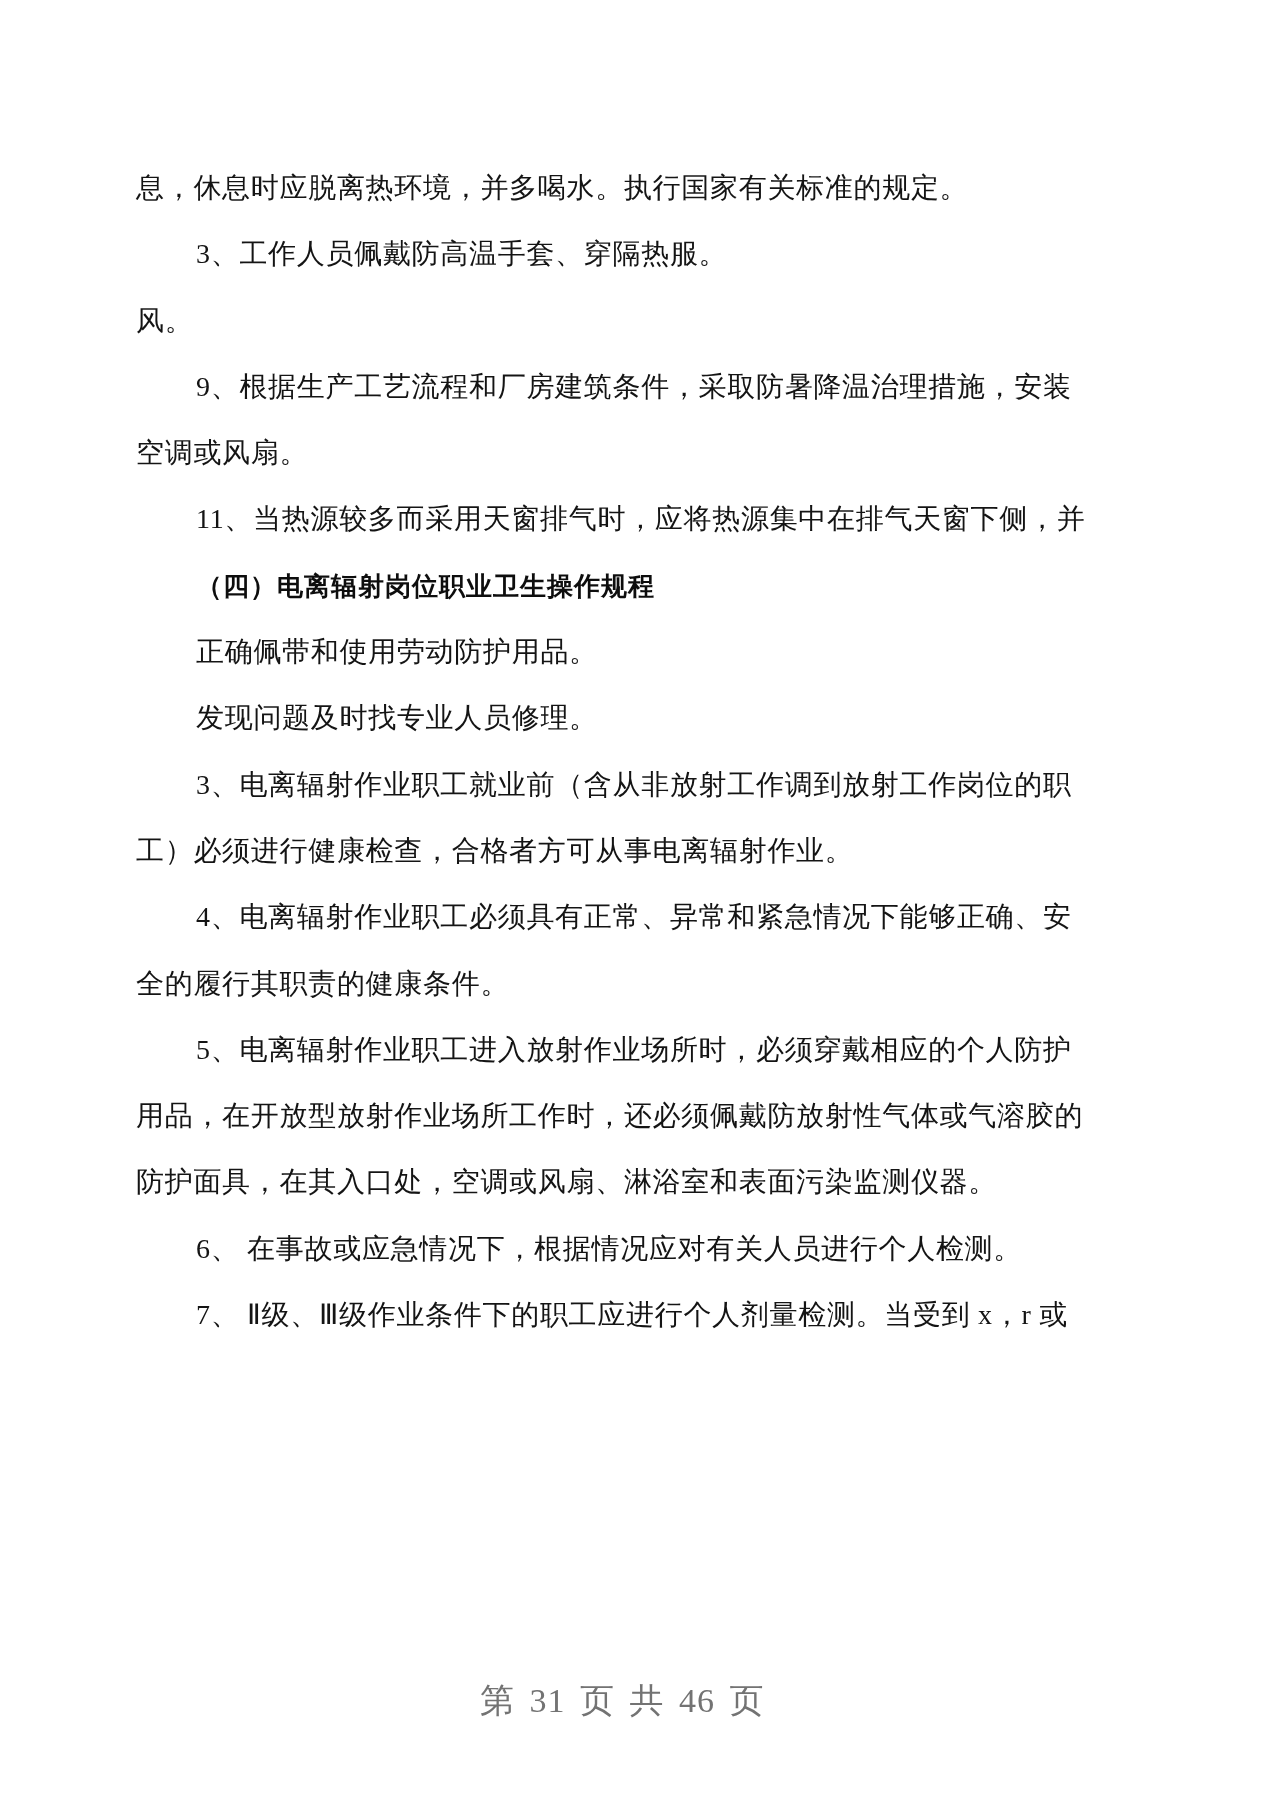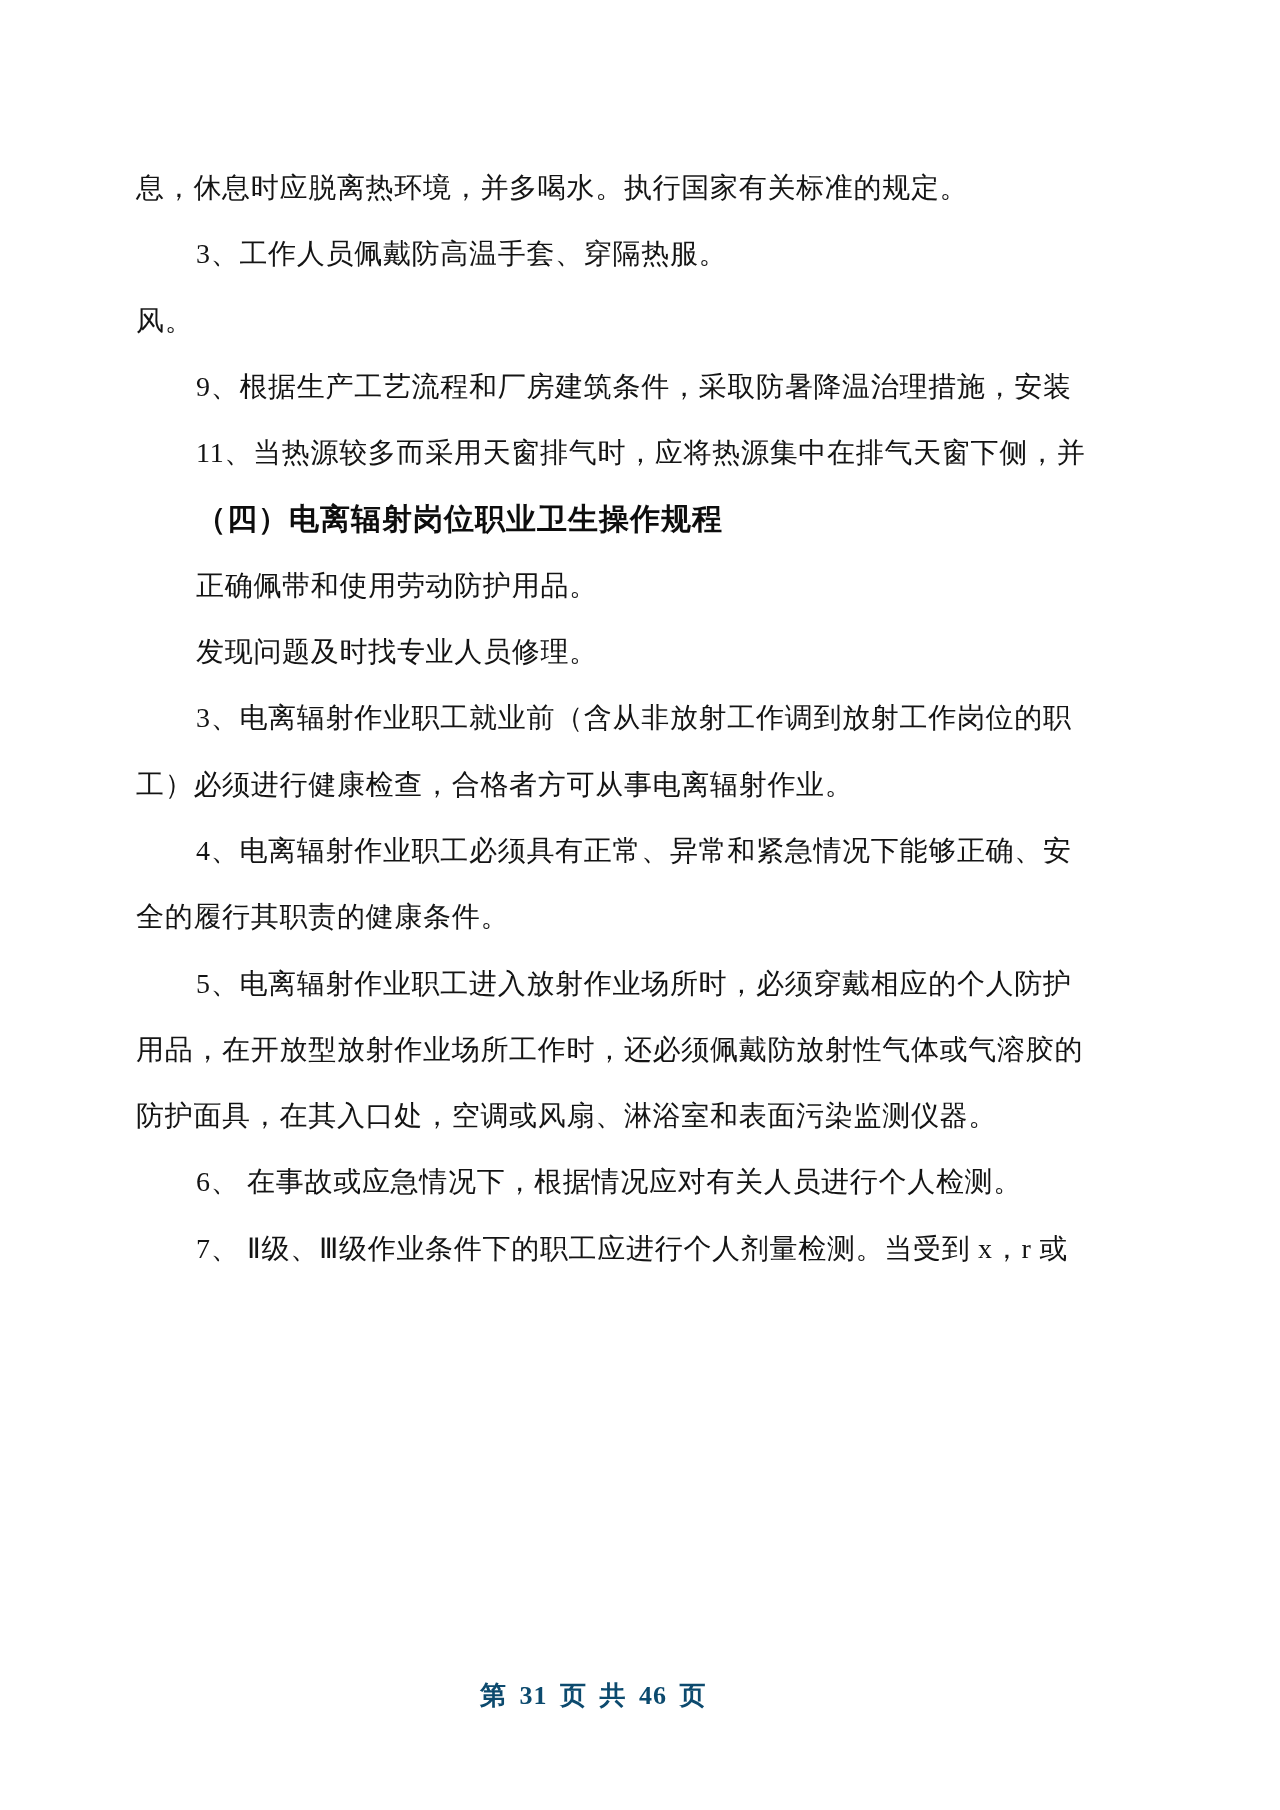--- a/index.html
+++ b/index.html
@@ -34,46 +34,47 @@
     color: #141414;
     white-space: nowrap;
     text-align: left;
   }
   .line.indent {
     padding-left: 60px;
   }
   .line.heading {
     font-family: "Liberation Sans", sans-serif;
     font-weight: bold;
-    font-size: 30px;
+    font-size: 26px;
     letter-spacing: 1px;
     color: #0d0d0d;
   }
   .footer {
     position: absolute;
     left: 480px;
     top: 1678px;
     font-family: "Liberation Serif", serif;
-    font-size: 26px;
-    font-weight: bold;
-    color: #0c4a6e;
+    font-size: 34px;
+    font-weight: normal;
+    color: #737373;
     letter-spacing: 1px;
     word-spacing: 5px;
     white-space: nowrap;
   }
 </style>
 </head>
 <body>
 
 <div class="page">
   <div class="content">
       <div class="line">息，休息时应脱离热环境，并多喝水。执行国家有关标准的规定。</div>
       <div class="line indent">3、工作人员佩戴防高温手套、穿隔热服。</div>
       <div class="line">风。</div>
       <div class="line indent">9、根据生产工艺流程和厂房建筑条件，采取防暑降温治理措施，安装</div>
+      <div class="line">空调或风扇。</div>
       <div class="line indent">11、当热源较多而采用天窗排气时，应将热源集中在排气天窗下侧，并</div>
       <div class="line indent heading">（四）电离辐射岗位职业卫生操作规程</div>
       <div class="line indent">正确佩带和使用劳动防护用品。</div>
       <div class="line indent">发现问题及时找专业人员修理。</div>
       <div class="line indent">3、电离辐射作业职工就业前（含从非放射工作调到放射工作岗位的职</div>
       <div class="line">工）必须进行健康检查，合格者方可从事电离辐射作业。</div>
       <div class="line indent">4、电离辐射作业职工必须具有正常、异常和紧急情况下能够正确、安</div>
       <div class="line">全的履行其职责的健康条件。</div>
       <div class="line indent">5、电离辐射作业职工进入放射作业场所时，必须穿戴相应的个人防护</div>
       <div class="line">用品，在开放型放射作业场所工作时，还必须佩戴防放射性气体或气溶胶的</div>

